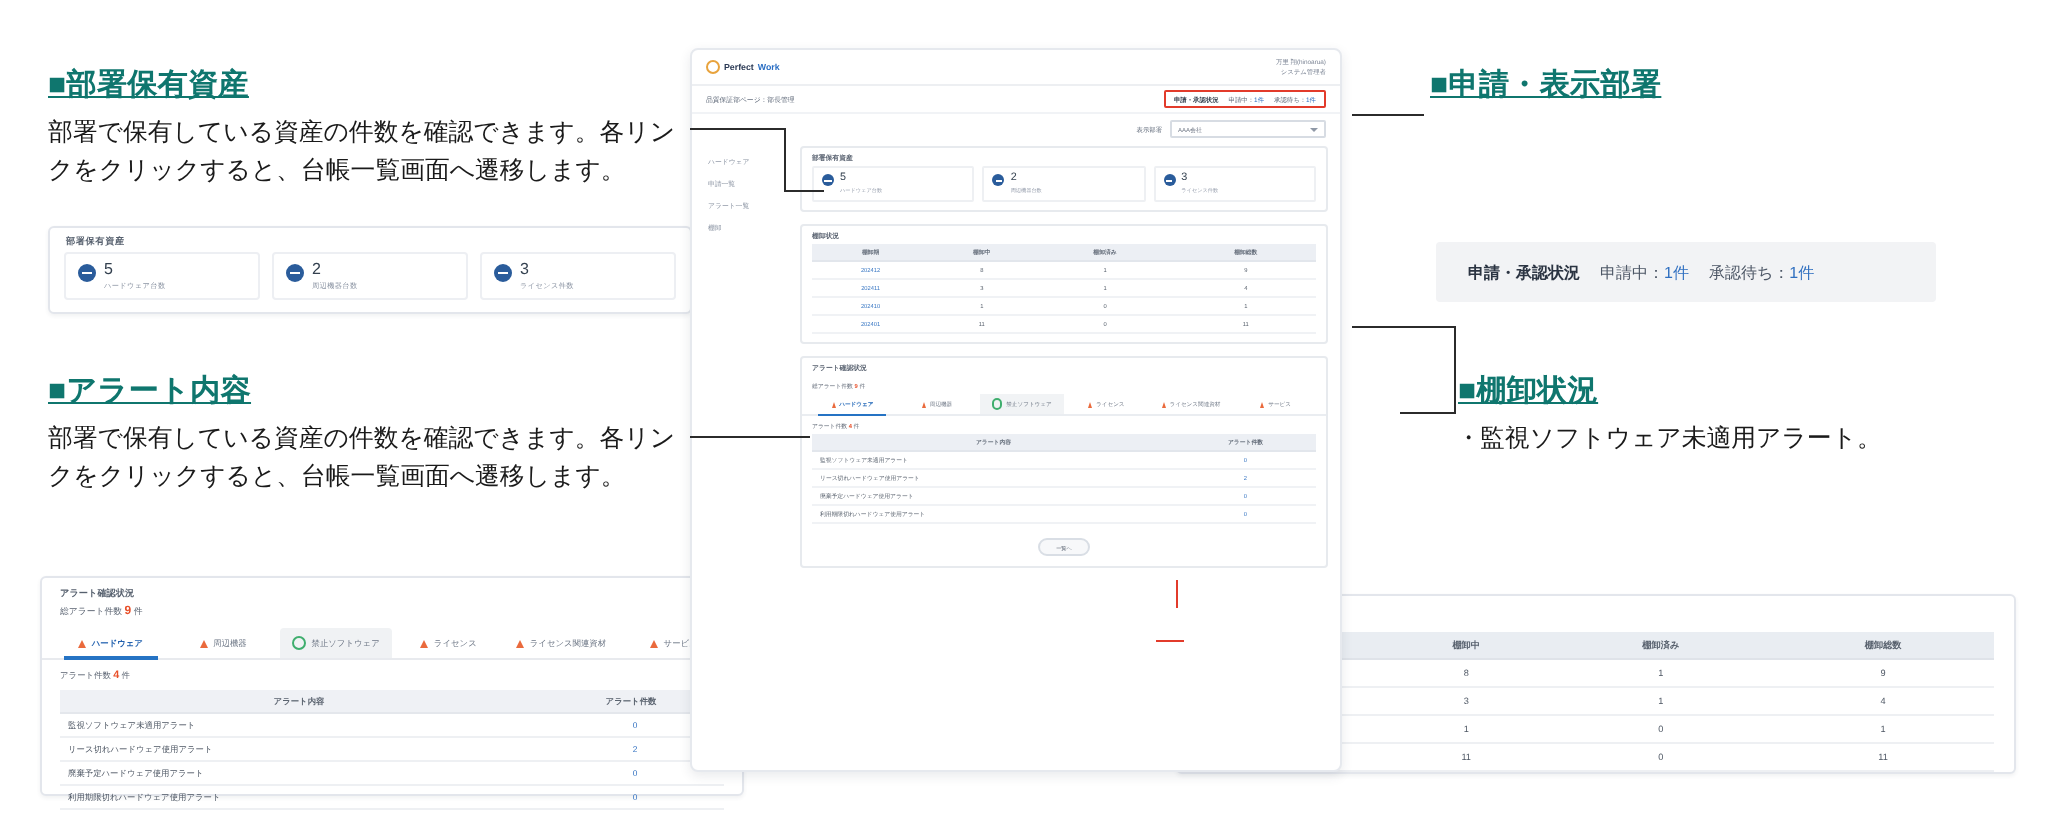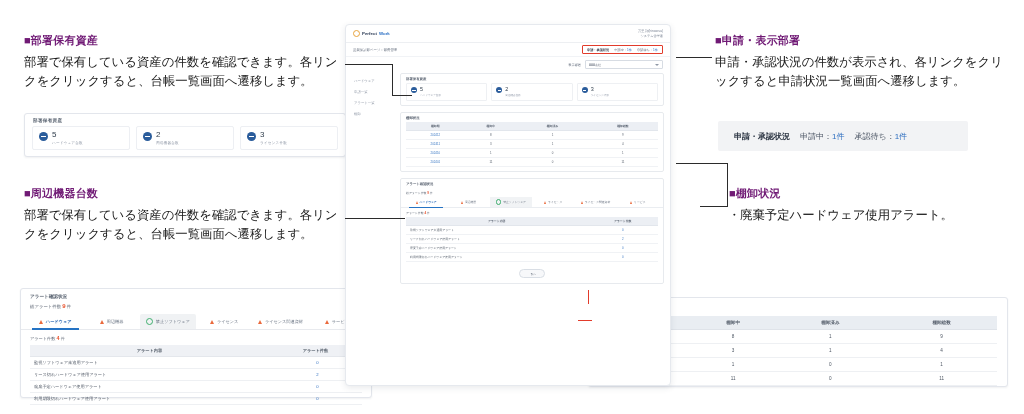--- a/index.html
+++ b/index.html
@@ -7,21 +7,21 @@
     width:1024px;height:414px;overflow:hidden;
     background:#ffffff;
     font-family:"Liberation Sans","DejaVu Sans",sans-serif;
     color:#222;
     position:relative;
   }
   .page{position:absolute;inset:0;}
 
   
   .ann-head{
-    color:#701a75;font-weight:bold;font-size:11px;letter-spacing:.2px;margin:0 0 5px 0;
+    color:#0f766e;font-weight:bold;font-size:15px;letter-spacing:.2px;margin:0 0 5px 0;text-decoration:underline;
   }
   .ann-body{font-size:12.4px;line-height:1.52;color:#1a1a1a;}
   .ann-list{margin:0;padding:0;list-style:none;font-size:12.4px;line-height:1.5;color:#1a1a1a;}
   .ann-list li{position:relative;padding-left:11px;}
   .ann-list li:before{content:"・";position:absolute;left:-1px;top:0;}
 
   
   .card{background:#fff;border:1px solid #e3e6ec;border-radius:3px;box-shadow:0 1px 2px rgba(40,50,70,.07);}
 
   
@@ -159,21 +159,21 @@
         <span class="ico"></span>
         <div>
           <div class="num">3</div>
           <div class="lbl">ライセンス件数</div>
         </div>
       </div>
     </div>
   </div>
 
   <div style="position:absolute;left:24px;top:186px;width:315px;">
-    <div class="ann-head">■周辺機器台数</div>
+    <div class="ann-head">■アラート内容</div>
     <div class="ann-body">部署で保有している資産の件数を確認できます。各リンクをクリックすると、台帳一覧画面へ遷移します。</div>
   </div>
 
   <div id="alert-card-zoom" class="card">
     <div class="az-ttl">アラート確認状況</div>
     <div class="az-total">
       <span>総アラート件数</span>
       <b>9</b>
       <span>件</span>
     </div>
@@ -231,37 +231,36 @@
         <tr>
           <td>利用期限切れハードウェア使用アラート</td>
           <td class="c">0</td>
         </tr>
       </tbody>
     </table>
   </div>
 
   <div style="position:absolute;left:715px;top:33px;width:295px;">
     <div class="ann-head">■申請・表示部署</div>
-    <div class="ann-body">申請・承認状況の件数が表示され、各リンクをクリックすると申請状況一覧画面へ遷移します。</div>
   </div>
 
   <div id="approval-box">
     <span class="k">申請・承認状況</span>
     <span class="v">
       <span>申請中：</span><b>1件</b>
     </span>
     <span class="v">
       <span>承認待ち：</span><b>1件</b>
     </span>
   </div>
 
   <div style="position:absolute;left:729px;top:186px;width:300px;">
     <div class="ann-head">■棚卸状況</div>
     <ul class="ann-list">
-      <li><span>廃棄予定ハードウェア使用アラート。</span></li>
+      <li><span>監視ソフトウェア未適用アラート。</span></li>
     </ul>
   </div>
 
   <div id="inv-card" class="card">
     <div class="ttl">棚卸状況</div>
     <table class="inv">
       <thead>
           <tr>
         <th>棚卸期</th>
         <th>棚卸中</th>

